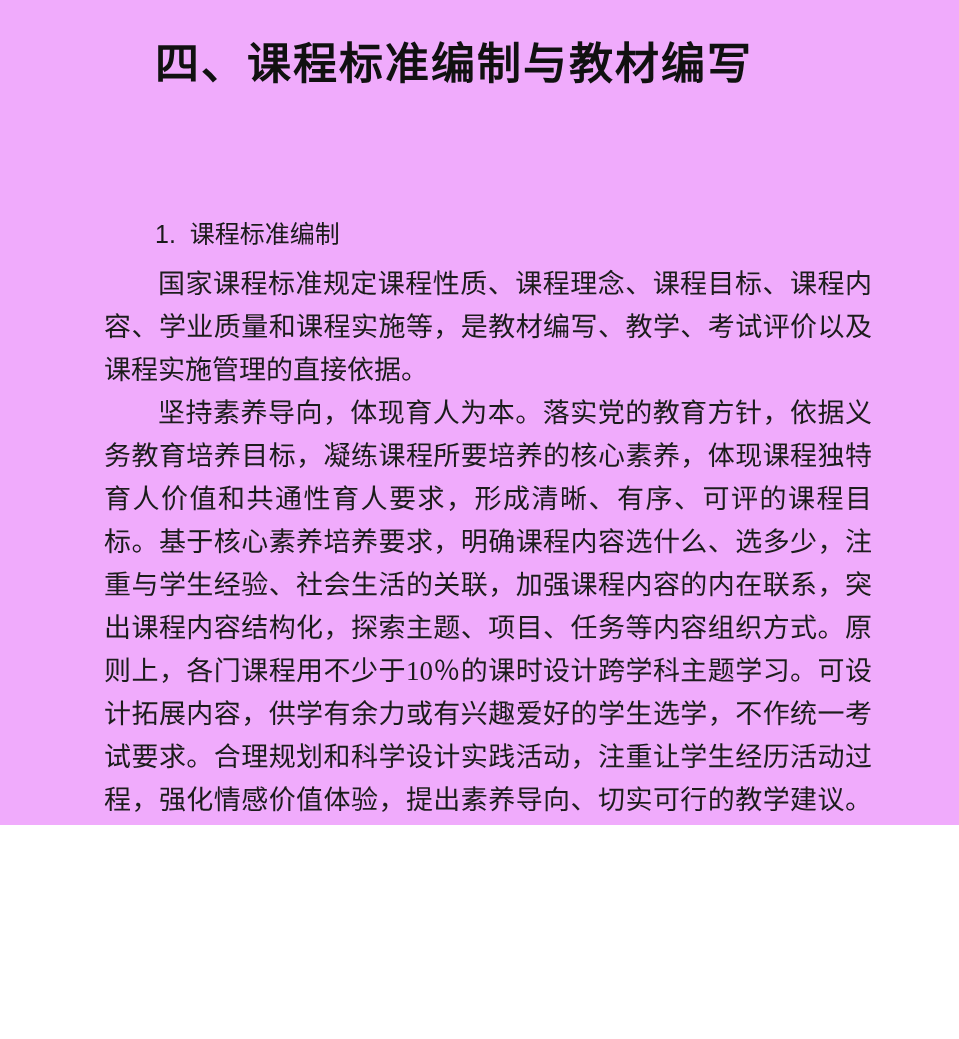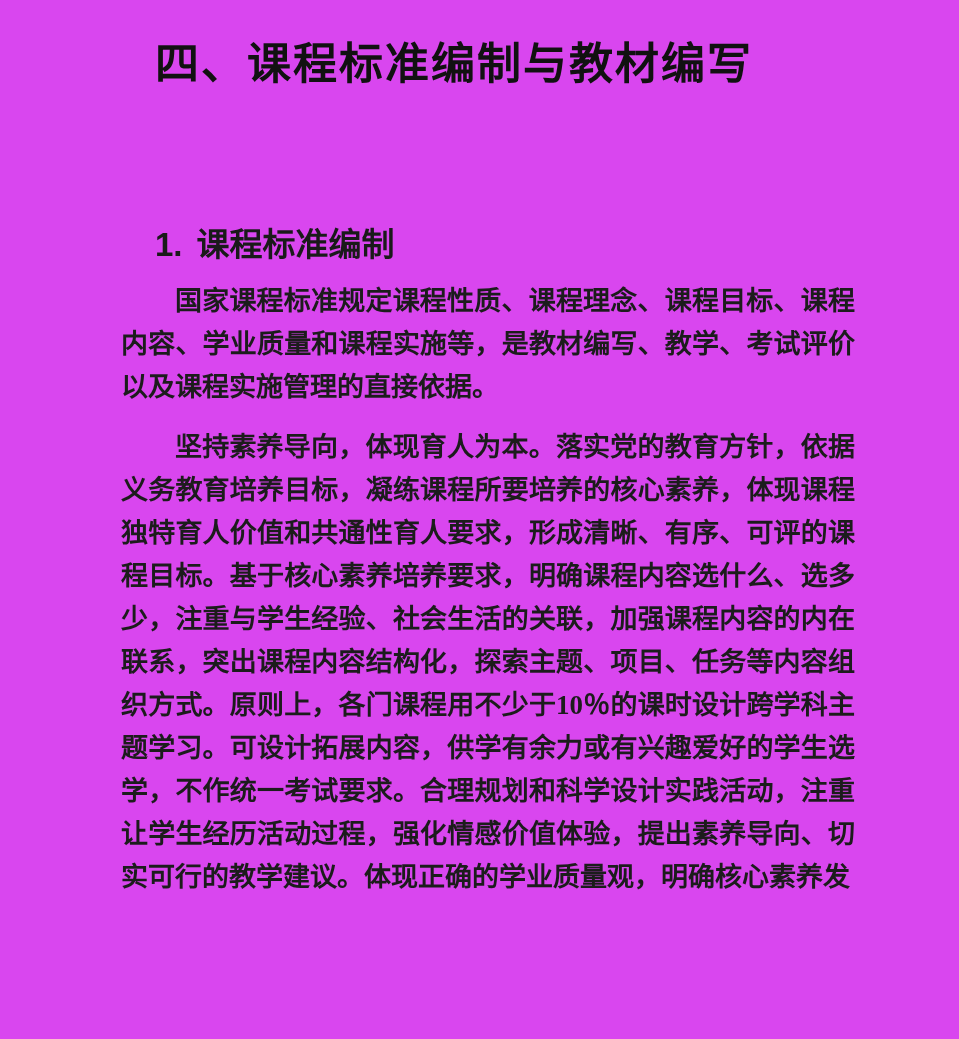--- a/index.html
+++ b/index.html
@@ -3,68 +3,67 @@
 <meta charset="utf-8">
 <style>
   html, body {
     margin: 0;
     padding: 0;
     background: #ffffff;
   }
   .page {
     position: relative;
     width: 959px;
-    height: 1039px;
-    background: #d946ef;
+    height: 825px;
+    background: #f0abfc;
     overflow: hidden;
     font-family: "Liberation Serif", "DejaVu Serif", serif;
   }
   .doc-title {
     position: absolute;
     left: 155px;
     top: 10px;
     font-family: "Liberation Serif", "DejaVu Serif", serif;
     font-size: 44px;
     font-weight: bold;
     color: #111111;
     letter-spacing: 2px;
     line-height: 1.2;
     white-space: nowrap;
   }
   .section-heading {
     position: absolute;
     left: 155px;
     top: 197px;
     font-family: "Liberation Sans", "DejaVu Sans", sans-serif;
-    font-size: 33px;
-    font-weight: bold;
+    font-size: 25px;
+    font-weight: normal;
     color: #1a1a1a;
     line-height: 1.3;
     white-space: nowrap;
   }
   .section-heading .section-number {
     display: inline-block;
     margin-right: 14px;
   }
   .body-text {
     position: absolute;
     left: 104px;
     top: 263px;
     width: 768px;
     font-family: "Liberation Serif", "DejaVu Serif", serif;
     font-size: 27px;
     line-height: 43px;
     color: #1c1c1c;
     text-align: justify;
   }
   .body-text p {
-    margin: 17px;
+    margin: 0;
     padding: 0;
     text-indent: 54px; 
-    font-weight: bold;
   }
 </style>
 </head>
 <body>
 
 <div class="page">
 
   <h1 class="doc-title">四、课程标准编制与教材编写</h1>
 
   <h2 class="section-heading">

